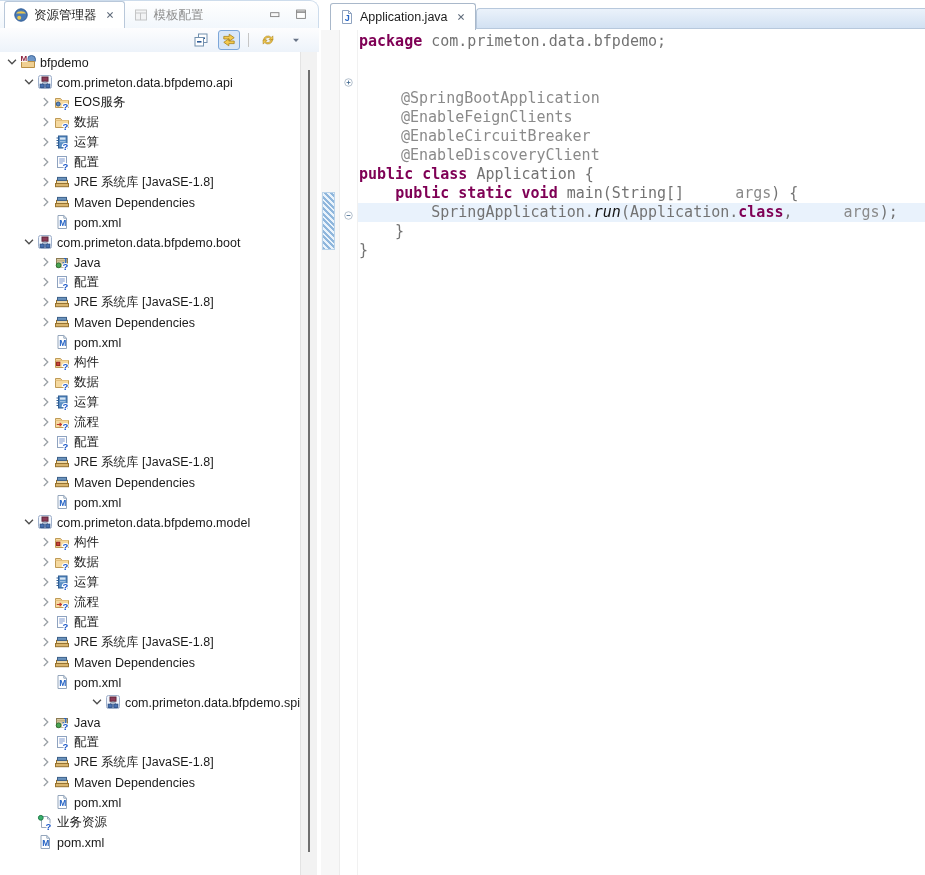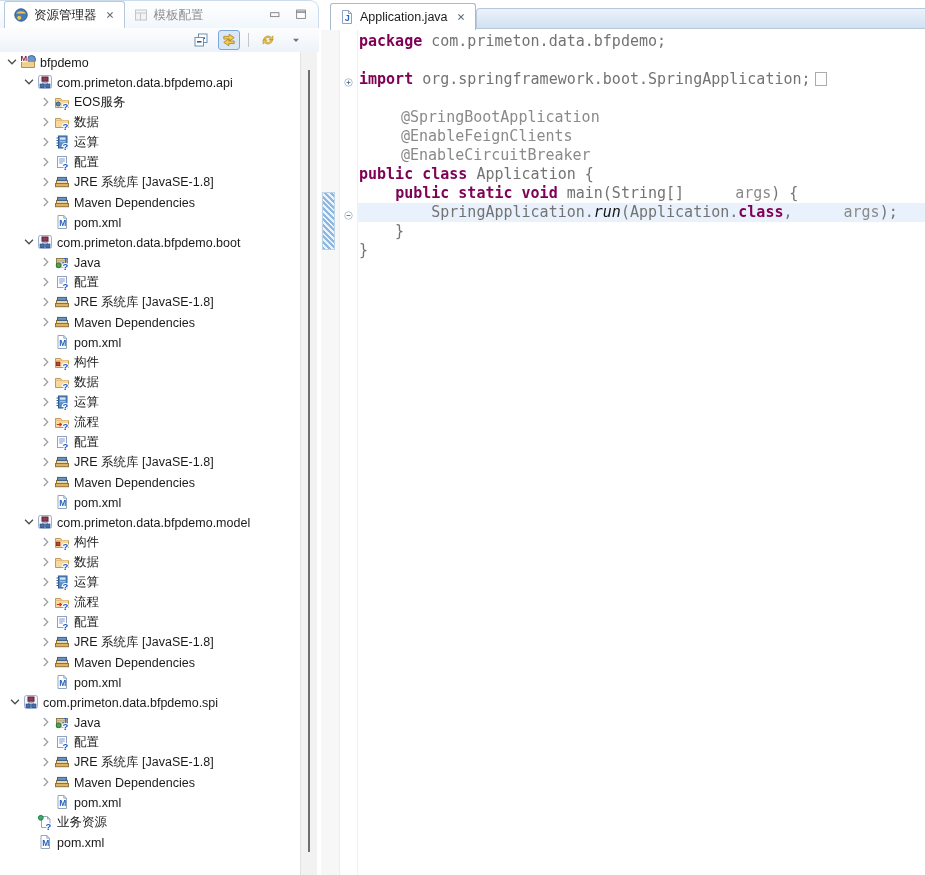--- a/index.html
+++ b/index.html
@@ -483,21 +483,21 @@
       </div>
       <div class="tree-row" style="padding-left: 39px;">
         <span class="chev"></span>
         <span class="nicon"><svg viewBox="0 0 16 16" width="100%" height="100%">
             <path d="M4 1.5 h5.8 l2.7 2.7 v10.3 h-8.5 z" fill="#fff" stroke="#93a5bb"></path>
             <path d="M9.8 1.5 v2.7 h2.7" fill="none" stroke="#93a5bb"></path>
             <text x="5.2" y="12" font-size="8.5" font-weight="bold" fill="#2563c4">M</text>
           </svg></span>
         <span class="tlabel">pom.xml</span>
       </div>
-      <div class="tree-row" style="padding-left: 8px;">
+      <div class="tree-row" style="padding-left: 8px; justify-content: flex-end;">
         <span class="chev"><svg viewBox="0 0 16 16" width="100%" height="100%">
             <path d="M3.5 5.5 L8 10 L12.5 5.5" fill="none" stroke="#4c4c4c" stroke-width="1.5"></path>
           </svg></span>
         <span class="nicon"><svg viewBox="0 0 16 16" width="100%" height="100%">
             <rect x="1.5" y="1.5" width="13" height="13" rx="2" fill="#f0f4fb" stroke="#9fb0ca"></rect>
             <rect x="5" y="3" width="6" height="4.2" fill="#8e3b57" stroke="#5d2438"></rect>
             <path d="M8 7.2 v1.6 M5.5 8.8 h5 M5.5 8.8 v1.4 M10.5 8.8 v1.4" stroke="#8a97ab" fill="none"></path>
             <rect x="3.2" y="10.2" width="4" height="3.2" fill="#4a73b4" stroke="#2c4f87"></rect>
             <rect x="8.8" y="10.2" width="4" height="3.2" fill="#4a73b4" stroke="#2c4f87"></rect>
           </svg></span>
@@ -609,25 +609,25 @@
             <path d="M5.2 8 h5.6 M8 5.2 v5.6" stroke="#41698f" stroke-width="1.2"></path>
           </svg></span>
         <span class="foldmark" style="top: 177px;"><svg viewBox="0 0 16 16" width="100%" height="100%">
             <circle cx="8" cy="8" r="5.5" fill="#fff" stroke="#93a5b8"></circle>
             <path d="M5.2 8 h5.6" stroke="#41698f" stroke-width="1.2"></path>
           </svg></span>
       </div>
     <div class="codearea" id="codearea" style="padding-top: 2px;">
         <div class="code-line"><span class="cl-kw">package</span><span class="cl-pl"> com.primeton.data.bfpdemo;</span></div>
         <div class="code-line"></div>
-        <div class="code-line"><span class="cl-kw">import</span><span class="cl-pl"> org.springframework.boot.SpringApplication;</span><span class="cl-box"></span></div>
         <div class="code-line"></div>
         <div class="code-line"><span class="cl-dim">@SpringBootApplication</span></div>
         <div class="code-line"><span class="cl-dim">@EnableFeignClients</span></div>
         <div class="code-line"><span class="cl-dim">@EnableCircuitBreaker</span></div>
+        <div class="code-line"><span class="cl-dim">@EnableDiscoveryClient</span></div>
         <div class="code-line"><span class="cl-kw">public class</span><span class="cl-pl"> Application {</span></div>
         <div class="code-line"><span class="cl-pl">    </span><span class="cl-kw">public static void</span><span class="cl-pl"> main(String[] </span><span class="cl-dim">args</span><span class="cl-pl">) {</span></div>
         <div class="code-line hl"><span class="cl-pl">        SpringApplication.</span><span class="cl-it">run</span><span class="cl-pl">(Application.</span><span class="cl-kw">class</span><span class="cl-pl">, </span><span class="cl-dim">args</span><span class="cl-pl">);</span></div>
         <div class="code-line"><span class="cl-pl">    }</span></div>
         <div class="code-line"><span class="cl-pl">}</span></div>
       </div>
   </div>
 </div>
 
 </body></html>

